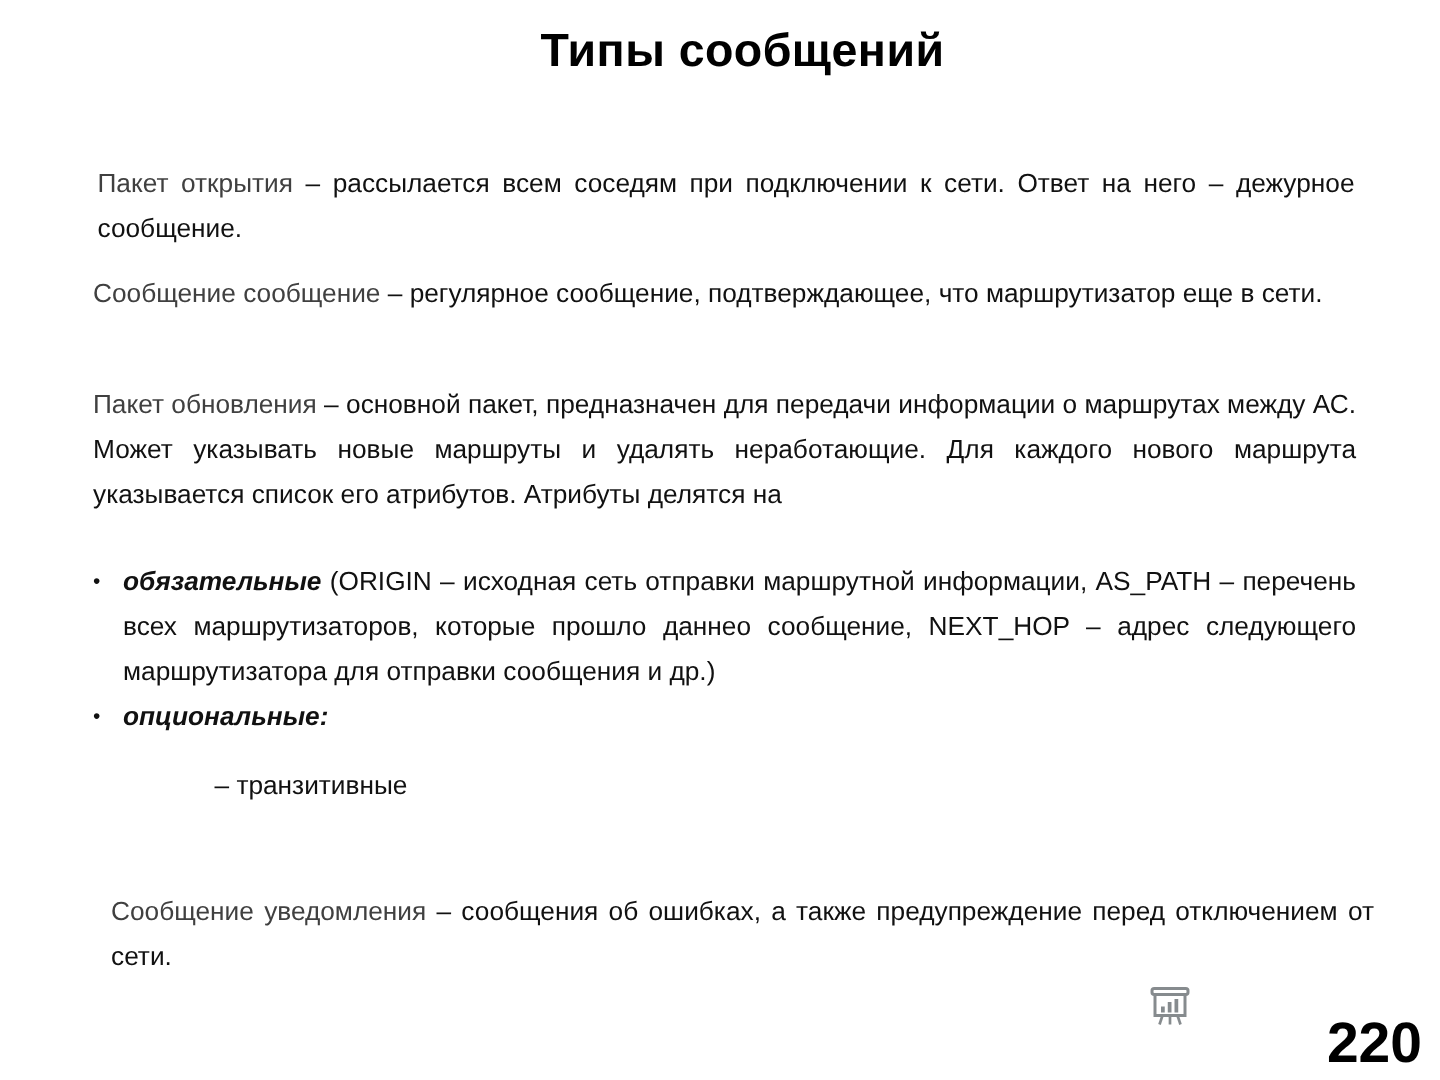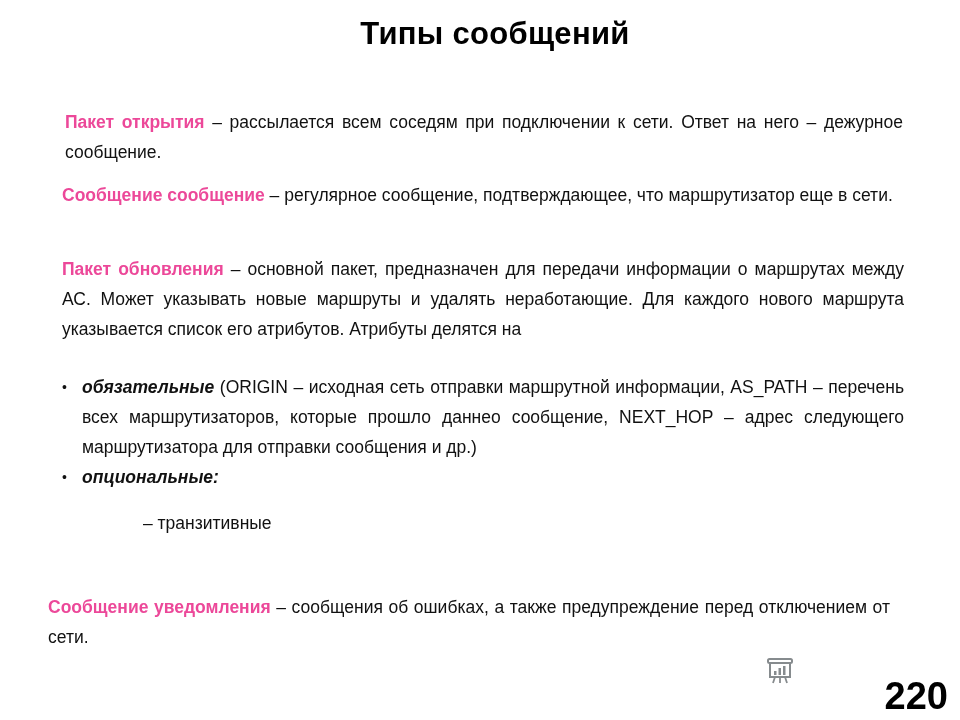--- a/index.html
+++ b/index.html
@@ -28,22 +28,22 @@
       margin-left: 15px;
     }
     .para {
       position: absolute;
       font-size: 17.5px;
       line-height: 30px;
       text-align: justify;
       color: #111111;
     }
     .para b {
-      font-weight: bold;
-      color: #ec4899;
+      font-weight: normal;
+      color: #404040;
     }
     .p1 { left: 65px; top: 107px; width: 838px; }
     .p2 { left: 62px; top: 180px; width: 838px; text-align-last: left; }
     .p3 { left: 62px; top: 254px; width: 842px; }
     .bullets {
       position: absolute;
       left: 62px;
       top: 372px;
       width: 842px;
       font-size: 17.5px;
@@ -63,21 +63,21 @@
       top: 0;
       font-size: 14px;
     }
     .bullets li i { font-style: italic; font-weight: bold; }
     .sublist {
       list-style: none;
       margin: 16px;
       padding: 0 0 0 45px;
     }
     .sublist li { padding-left: 0; }
-    .p4 { left: 48px; top: 592px; width: 842px; }
+    .p4 { left: 74px; top: 592px; width: 842px; }
     .watermark {
       position: absolute;
       left: 765px;
       top: 656px;
       display: flex;
       align-items: center;
       gap: 6px;
       color: #7a7f82;
       font-size: 26px;
       font-family: "DejaVu Sans", sans-serif;

